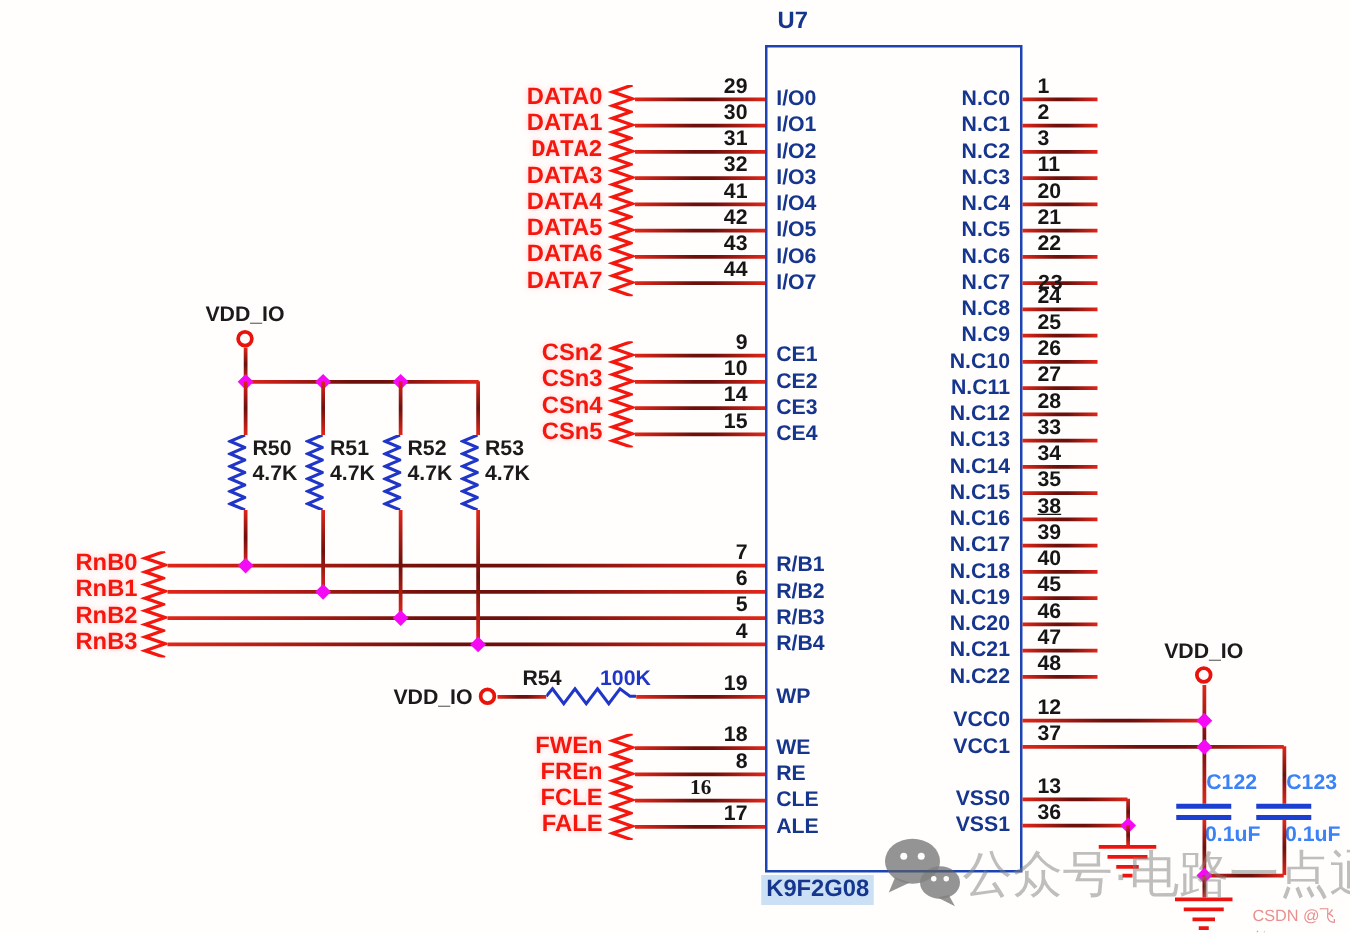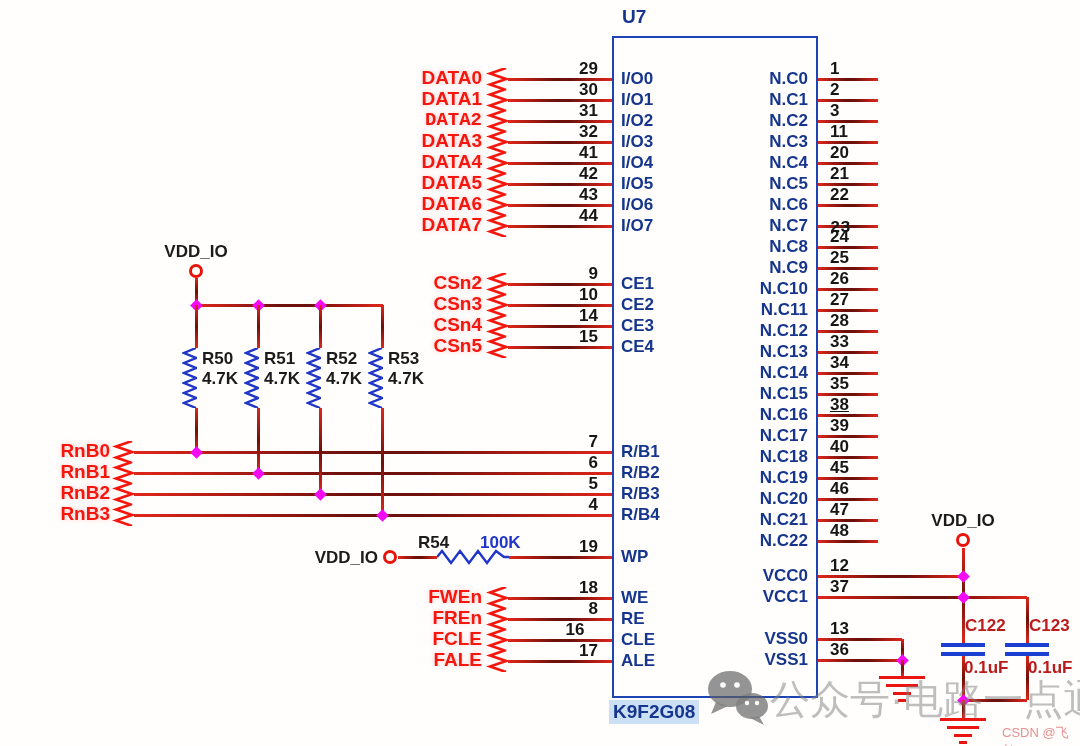--- a/index.html
+++ b/index.html
@@ -19,21 +19,21 @@
   .credit{position:absolute;left:1002px;top:724px;font:400 13px "Liberation Sans",sans-serif;
           color:#e89090;z-index:9;}
   .wh{position:absolute;height:3px;background:linear-gradient(90deg,#e0261a,#6d100c 45%,#6d100c 60%,#e0261a);}
   .wv{position:absolute;width:3px;background:linear-gradient(180deg,#e0261a,#6d100c 50%,#e0261a);}
   .num{position:absolute;width:46px;font:700 17px "Liberation Sans",sans-serif;color:#161616;}
   .pname{position:absolute;height:20px;line-height:20px;font:600 17px "Liberation Sans",sans-serif;color:#16368e;}
   .sig{position:absolute;height:22px;line-height:22px;font:700 19px "Liberation Sans",sans-serif;
        color:#f5160e;text-align:right;text-shadow:0 0 5px rgba(255,120,120,.40);}
   .rlabel{position:absolute;font:600 17px "Liberation Sans",sans-serif;color:#1b1b1b;}
   .blabel{position:absolute;font:600 17px "Liberation Sans",sans-serif;color:#2036c8;}
-  .clabel{position:absolute;font:600 17px "Liberation Sans",sans-serif;color:#b91c1c;}
+  .clabel{position:absolute;font:600 17px "Liberation Sans",sans-serif;color:#3b82f6;}
   .plabel{position:absolute;width:100px;text-align:center;font:600 17px "Liberation Sans",sans-serif;color:#1b1b1b;}
   .dot{position:absolute;width:9px;height:9px;background:#f50af5;transform:rotate(45deg);}
   .port{position:absolute;width:14px;height:14px;border:3px solid #e8140c;border-radius:50%;
         background:#fffefd;box-sizing:border-box;}
   .plate{position:absolute;height:4px;background:#1b3fd0;}
   .gbar{position:absolute;height:3px;background:#ea1410;}
 </style>
 </head>
 <body>
 
@@ -186,21 +186,21 @@
           <polyline points="20,0 4,5.5 20,11 4,16.5 20,22" fill="none" stroke="#f5160e" stroke-width="2.6"></polyline>
         </svg></div>
       <div class="wh" style="left: 508px; top: 617.5px; width: 104px;"></div>
       <div class="num" style="left: 552px; top: 599px; text-align: right;">8</div>
       <div class="pname" style="left: 621px; top: 609px;">RE</div>
       <div class="sig" style="left: 376px; top: 607px; width: 106px;">FREn</div>
       <div class="abs" style="left: 486px; top: 608px; width: 22px; height: 22px;"><svg width="22" height="22" viewBox="0 0 22 22">
           <polyline points="20,0 4,5.5 20,11 4,16.5 20,22" fill="none" stroke="#f5160e" stroke-width="2.6"></polyline>
         </svg></div>
       <div class="wh" style="left: 508px; top: 638.5px; width: 104px;"></div>
-      <div class="num" style="left: 552px; top: 620px; text-align: center;">16</div>
+      <div class="num" style="left: 552px; top: 620px; text-align: left; font-family: Liberation Serif, serif;">16</div>
       <div class="pname" style="left: 621px; top: 630px;">CLE</div>
       <div class="sig" style="left: 376px; top: 628px; width: 106px;">FCLE</div>
       <div class="abs" style="left: 486px; top: 629px; width: 22px; height: 22px;"><svg width="22" height="22" viewBox="0 0 22 22">
           <polyline points="20,0 4,5.5 20,11 4,16.5 20,22" fill="none" stroke="#f5160e" stroke-width="2.6"></polyline>
         </svg></div>
       <div class="wh" style="left: 508px; top: 659.5px; width: 104px;"></div>
       <div class="num" style="left: 552px; top: 641px; text-align: right;">17</div>
       <div class="pname" style="left: 621px; top: 651px;">ALE</div>
       <div class="sig" style="left: 376px; top: 649px; width: 106px;">FALE</div>
       <div class="abs" style="left: 486px; top: 650px; width: 22px; height: 22px;"><svg width="22" height="22" viewBox="0 0 22 22">

